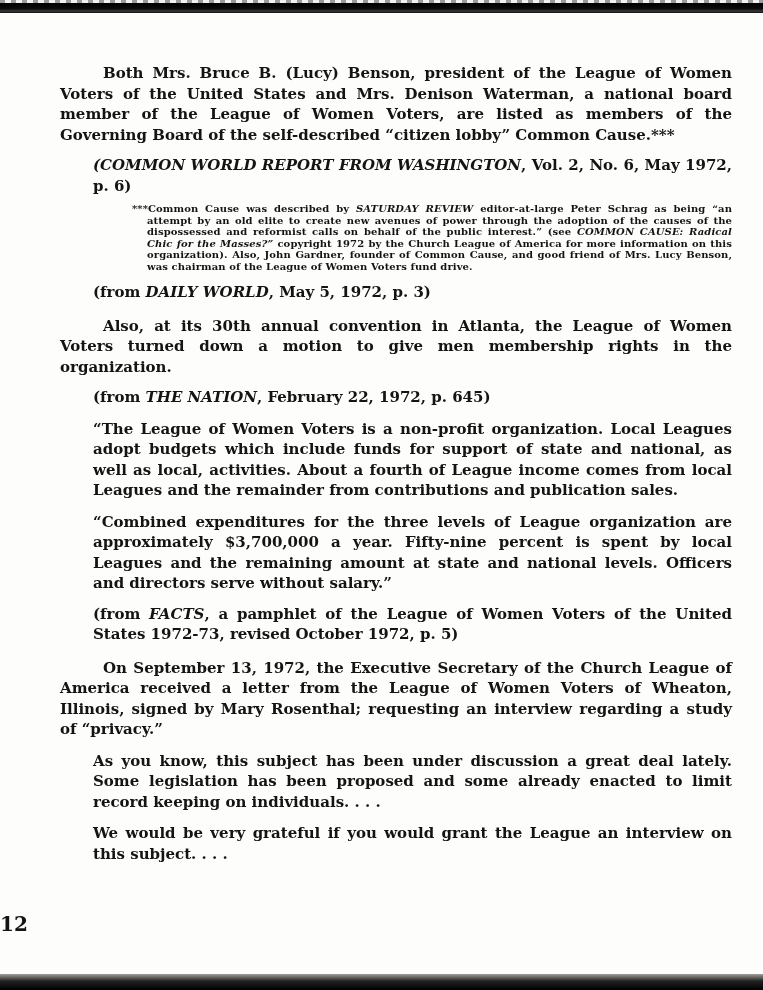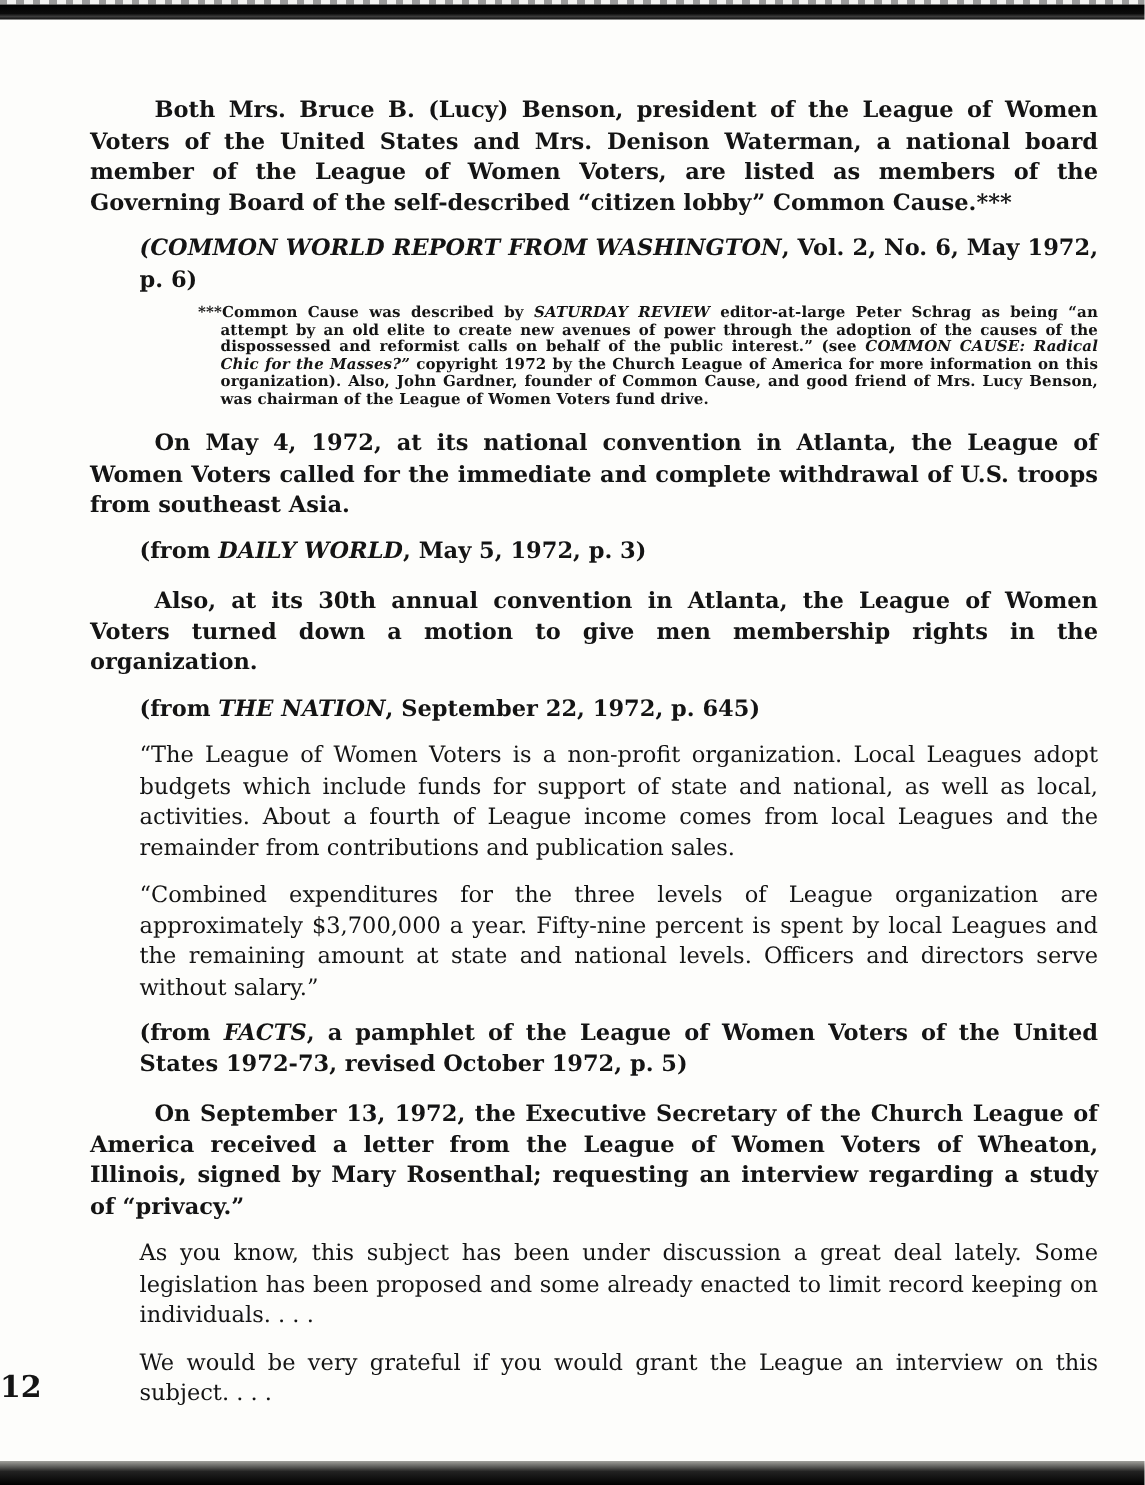--- a/index.html
+++ b/index.html
@@ -26,21 +26,21 @@
   .content p{margin:0;}
   .para{
     font-size:15px;line-height:20.5px;font-weight:bold;
     text-align:justify;text-indent:43px;margin-top:13px !important;
   }
   .citation{
     font-size:15px;line-height:20.5px;font-weight:bold;
     text-align:justify;margin:10px 0 0 33px !important;
   }
   .quote{
-    font-size:15px;line-height:20.5px;font-weight:normal;
+    font-size:15px;line-height:20.5px;font-weight:bold;
     text-align:justify;margin:11px 0 0 33px !important;
   }
   .footnote{
     font-size:10px;line-height:11.5px;font-weight:bold;
     text-align:justify;margin:7px 0 2px 87px !important;text-indent:-15px;
     letter-spacing:.1px;
   }
   .footnote i,.citation i,.para i{font-style:italic;}
   .page-number{
     position:absolute;top:912px;left:0;width:100%;
@@ -52,24 +52,23 @@
 
 <div class="page">
 
   <div class="scan-dots"></div>
   <div class="bar-top"></div>
 
   <main class="content">
     <p class="para"><span>Both Mrs. Bruce B. (Lucy) Benson, president of the League of Women Voters of the United States and Mrs. Denison Waterman, a national board member of the League of Women Voters, are listed as members of the Governing Board of the self-described “citizen lobby” Common Cause.***</span></p>
     <p class="citation"><i>(COMMON WORLD REPORT FROM WASHINGTON</i><span>, Vol. 2, No. 6, May 1972, p. 6)</span></p>
     <p class="footnote"><span>***Common Cause was described by </span><i>SATURDAY REVIEW</i><span> editor-at-large Peter Schrag as being “an attempt by an old elite to create new avenues of power through the adoption of the causes of the dispossessed and reformist calls on behalf of the public interest.” (see </span><i>COMMON CAUSE: Radical Chic for the Masses?”</i><span> copyright 1972 by the Church League of America for more information on this organization). Also, John Gardner, founder of Common Cause, and good friend of Mrs. Lucy Benson, was chairman of the League of Women Voters fund drive.</span></p>
-    <p class="para"><span>On May 4, 1972, at its national convention in Atlanta, the League of Women Voters called for the immediate and complete withdrawal of U.S. troops from southeast Asia.</span></p>
     <p class="citation"><span>(from </span><i>DAILY WORLD</i><span>, May 5, 1972, p. 3)</span></p>
     <p class="para"><span>Also, at its 30th annual convention in Atlanta, the League of Women Voters turned down a motion to give men membership rights in the organization.</span></p>
-    <p class="citation"><span>(from </span><i>THE NATION</i><span>, September 22, 1972, p. 645)</span></p>
+    <p class="citation"><span>(from </span><i>THE NATION</i><span>, February 22, 1972, p. 645)</span></p>
     <p class="quote"><span>“The League of Women Voters is a non-profit organization. Local Leagues adopt budgets which include funds for support of state and national, as well as local, activities. About a fourth of League income comes from local Leagues and the remainder from contributions and publication sales.</span></p>
     <p class="quote"><span>“Combined expenditures for the three levels of League organization are approximately $3,700,000 a year. Fifty-nine percent is spent by local Leagues and the remaining amount at state and national levels. Officers and directors serve without salary.”</span></p>
     <p class="citation"><span>(from </span><i>FACTS</i><span>, a pamphlet of the League of Women Voters of the United States 1972-73, revised October 1972, p. 5)</span></p>
     <p class="para"><span>On September 13, 1972, the Executive Secretary of the Church League of America received a letter from the League of Women Voters of Wheaton, Illinois, signed by Mary Rosenthal; requesting an interview regarding a study of “privacy.”</span></p>
     <p class="quote"><span>As you know, this subject has been under discussion a great deal lately. Some legislation has been proposed and some already enacted to limit record keeping on individuals. . . .</span></p>
     <p class="quote"><span>We would be very grateful if you would grant the League an interview on this subject. . . .</span></p>
 
   </main>
 
   <div class="page-number">12</div>

